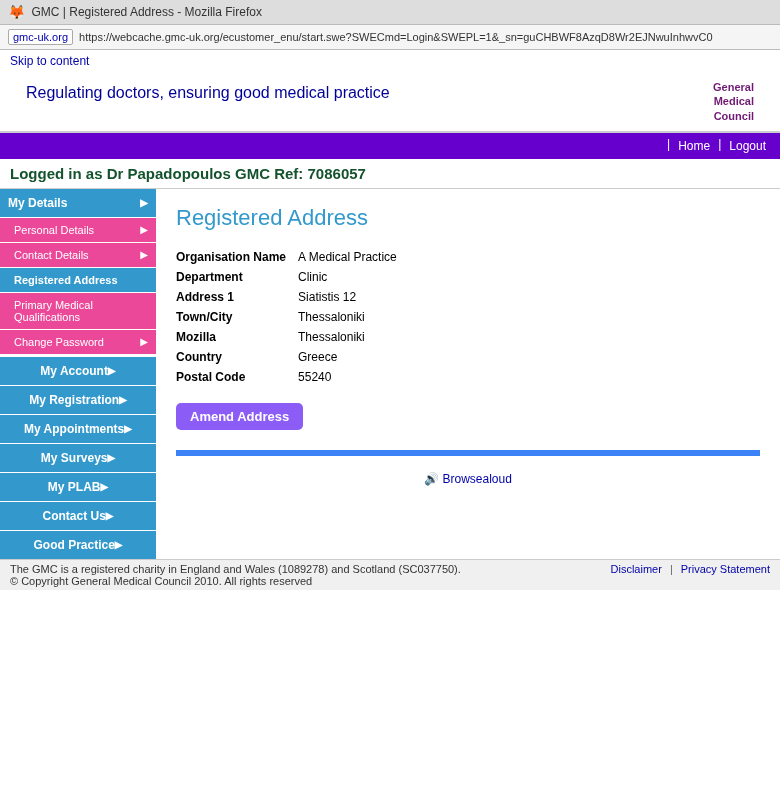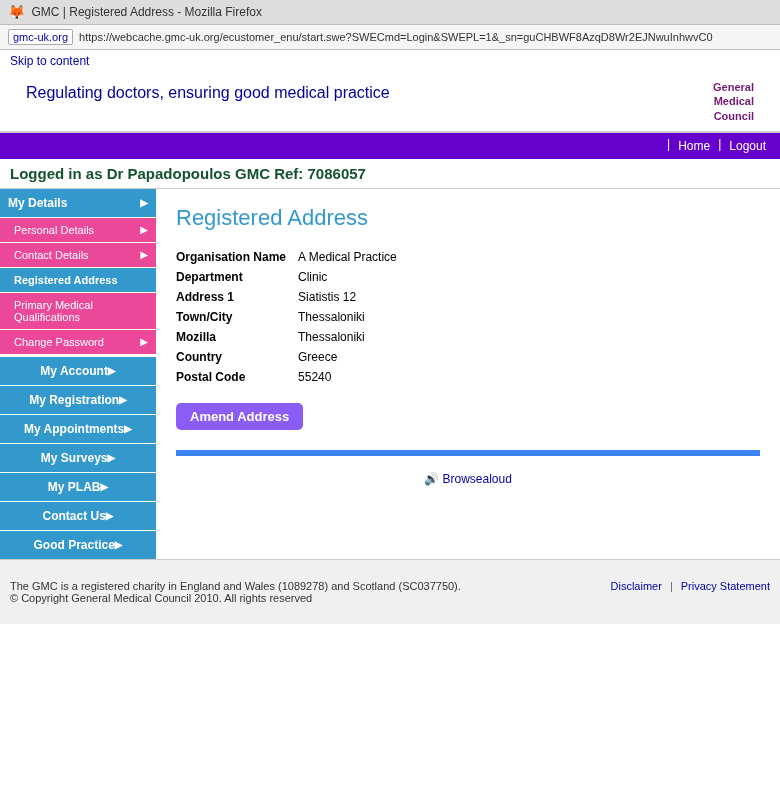--- a/index.html
+++ b/index.html
@@ -195,21 +195,21 @@
       color: #00a;
       border-top: 6px solid #3b82f6;
       margin-top: 20px;
     }
     .browsealoud-bar a { color: #00a; text-decoration: none; }
 
     
     .footer {
       background: #f0f0f0;
       border-top: 1px solid #ccc;
-      padding: 20px 10px;
+      padding: 3px 10px;
       font-size: 11px;
       color: #333;
       display: flex;
       justify-content: space-between;
       align-items: flex-start;
     }
     .footer-left { flex: 1; }
     .footer-right { display: flex; gap: 8px; white-space: nowrap; }
     .footer-right a { color: #00a; text-decoration: none; font-size: 11px; }
     .footer-sep { color: #666; }

